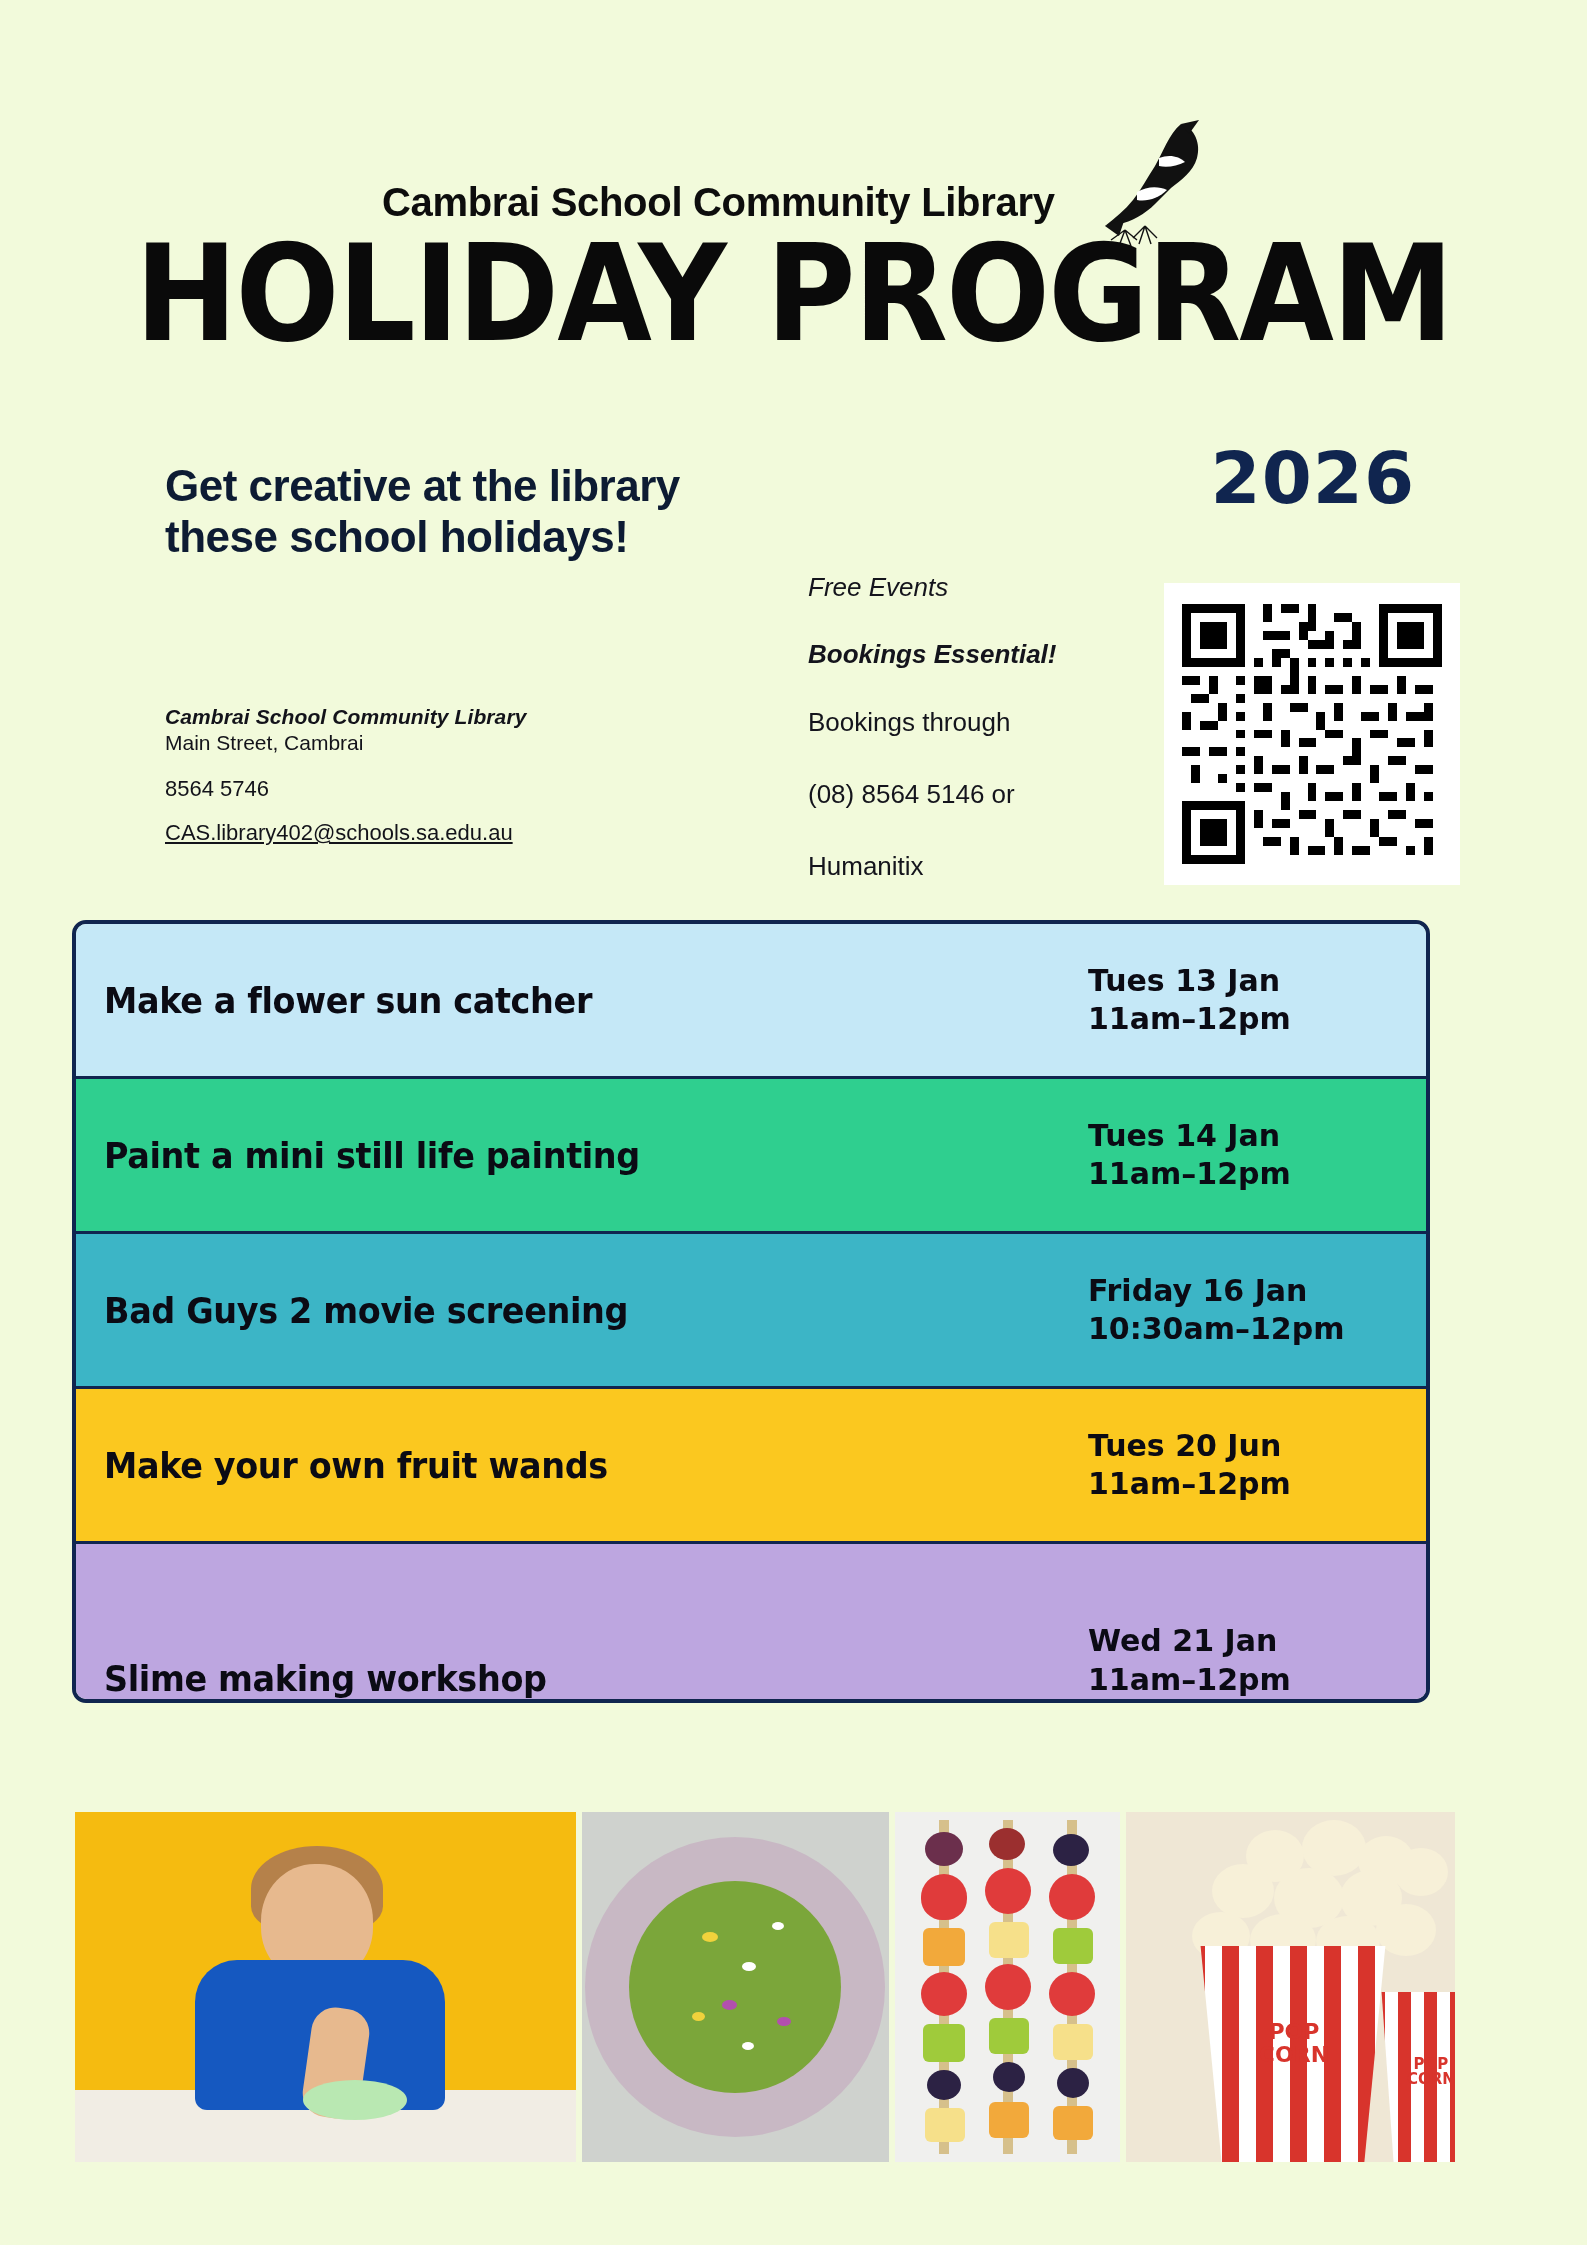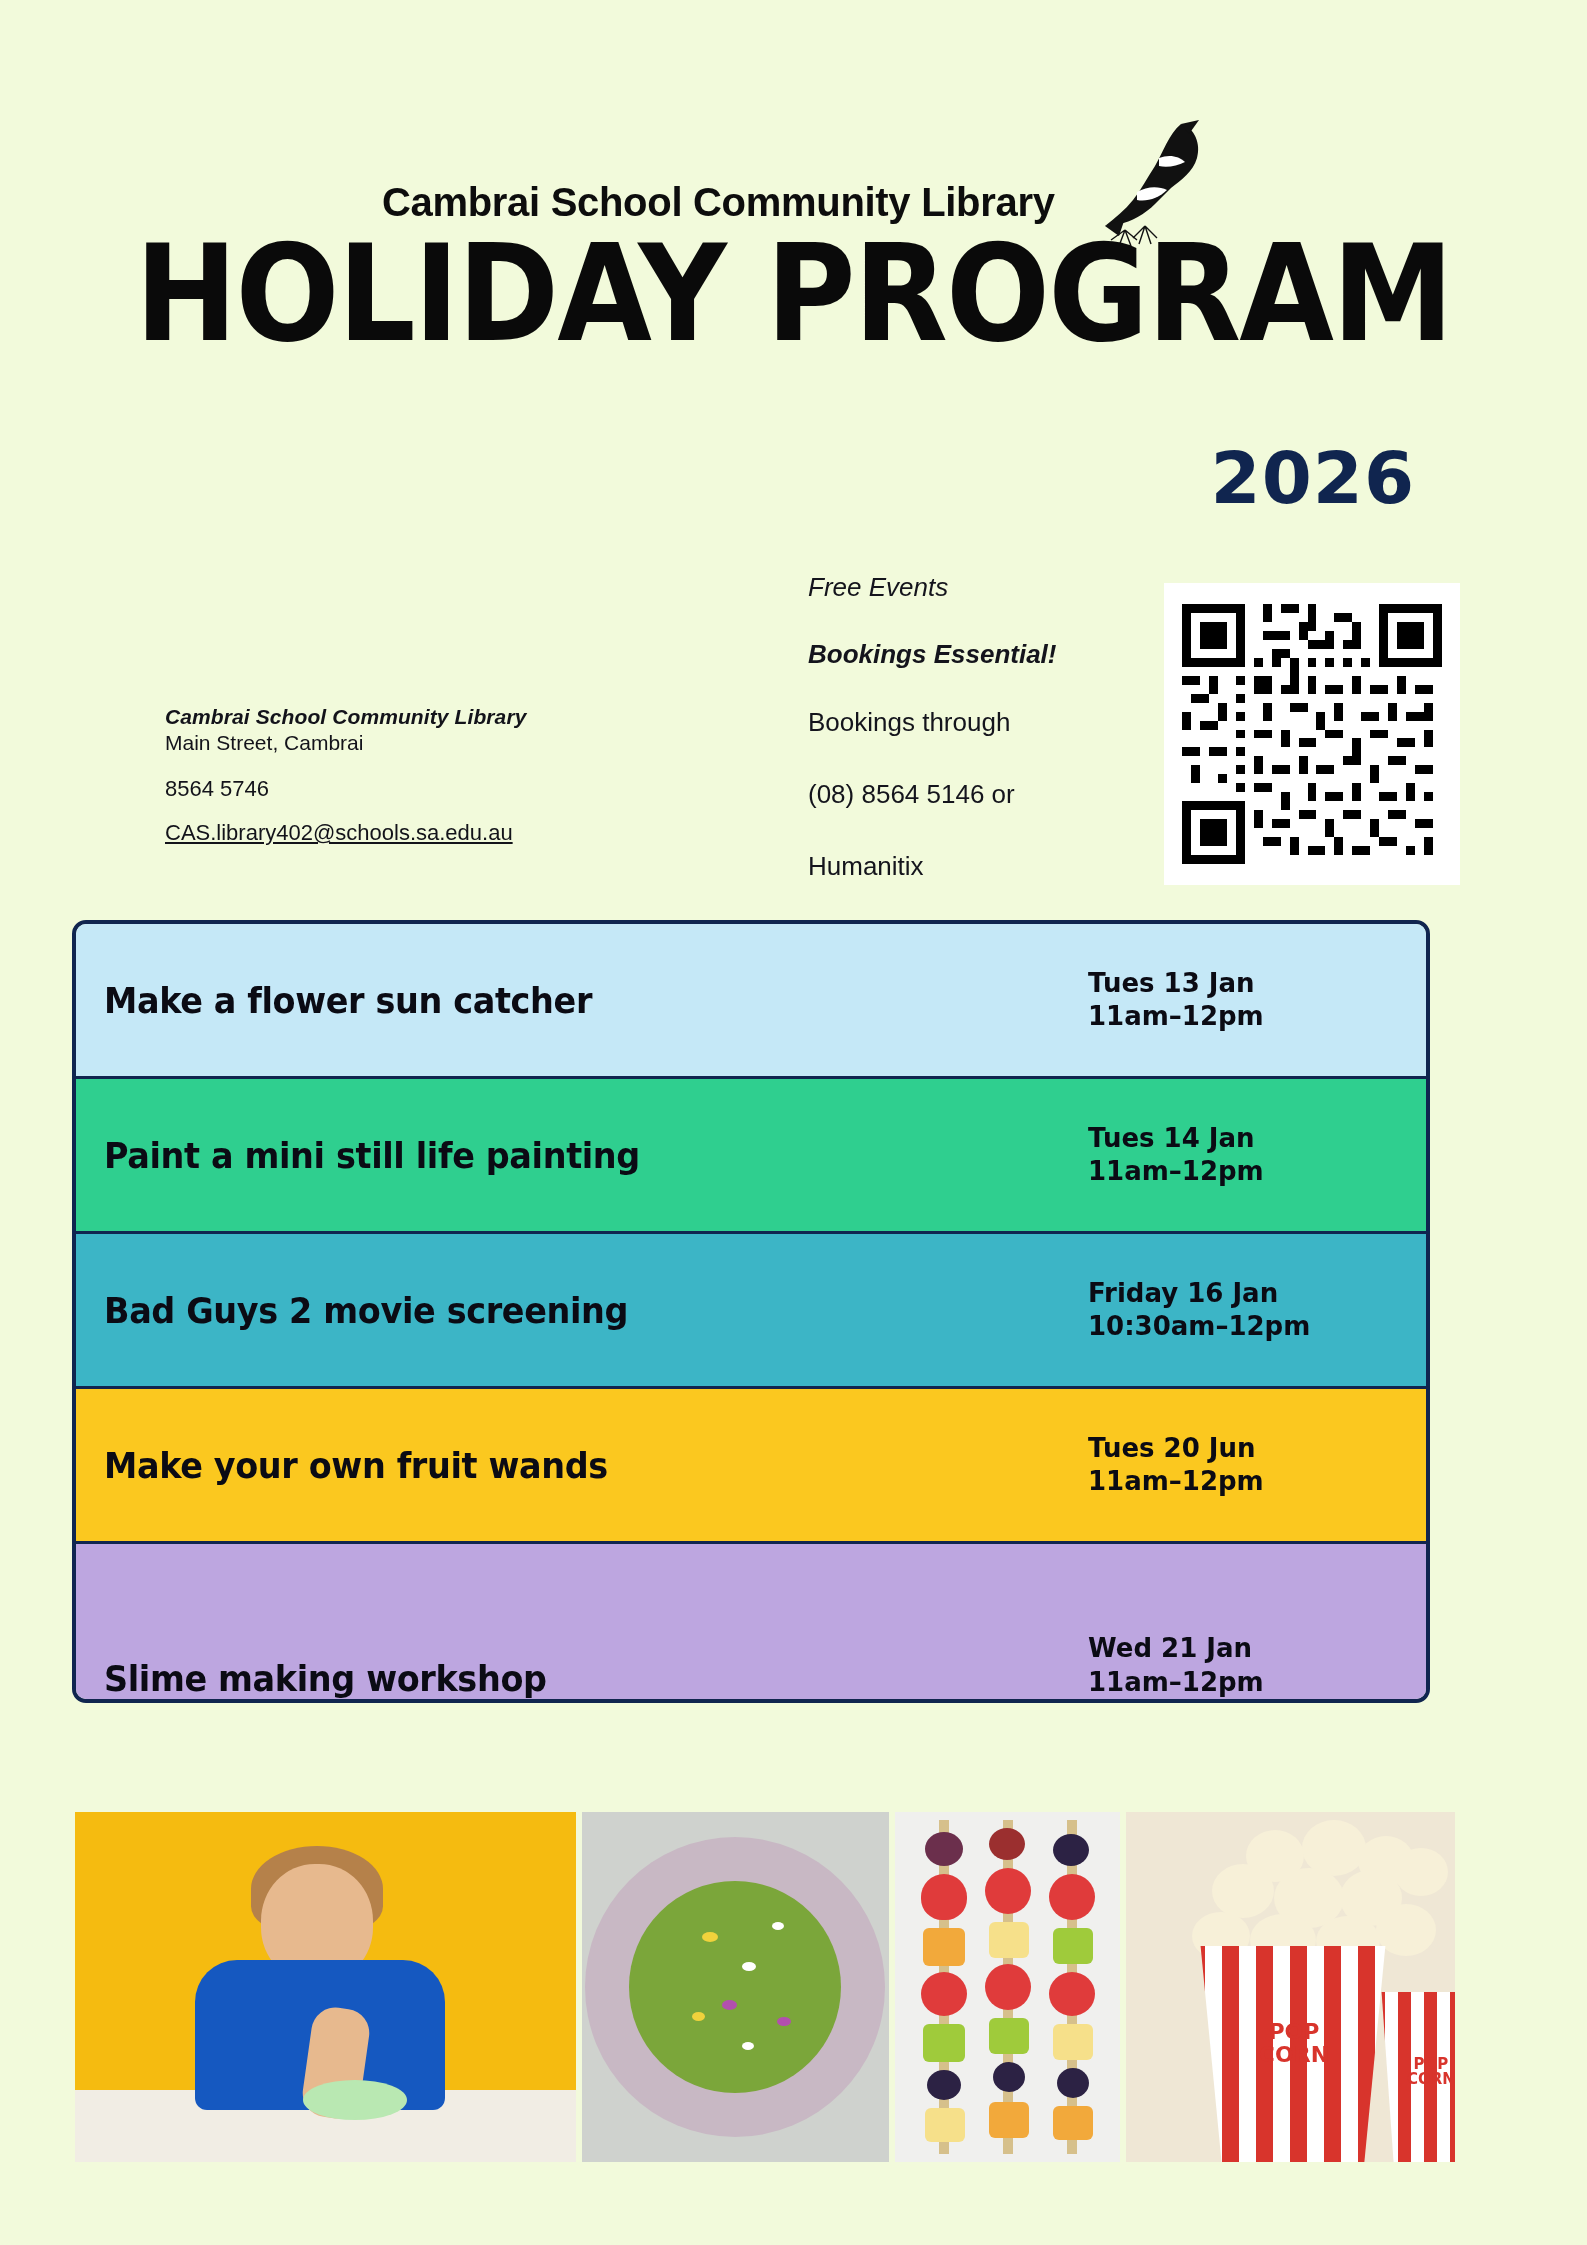--- a/index.html
+++ b/index.html
@@ -185,21 +185,21 @@
     font-weight: bold;
     font-size: 36px;
     letter-spacing: -0.4px;
     color: #0b0b14;
     transform: scaleX(0.93);
     transform-origin: left center;
   }
   .row .when {
     font-family: "DejaVu Sans", sans-serif;
     font-weight: bold;
-    font-size: 26px;
+    font-size: 30px;
     line-height: 1.28;
     text-align: left;
     color: #0b0b14;
     min-width: 300px;
   }
 
   
   .photos {
     position: absolute;
     top: 1812px;
@@ -306,20 +306,21 @@
           <path d="M40 112 L34 128 M40 112 L46 128 M40 112 L52 122 M40 112 L26 122"></path>
           <path d="M60 108 L54 126 M60 108 L66 126 M60 108 L72 120 M60 108 L48 120"></path>
         </g>
       </svg>
     </span>
   </div>
 
   <div class="big-title">HOLIDAY PROGRAM</div>
   <div class="year">2026</div>
 
+  <div class="tagline">Get creative at the library these school holidays!</div>
 
   <div class="contact">
     <div class="org">Cambrai School Community Library</div>
     <div class="addr">Main Street, Cambrai</div>
     <div class="phone">8564 5746</div>
     <a class="email" href="#">CAS.library402@schools.sa.edu.au</a>
   </div>
 
   <div class="bookings">
     <div class="free">Free Events</div>

